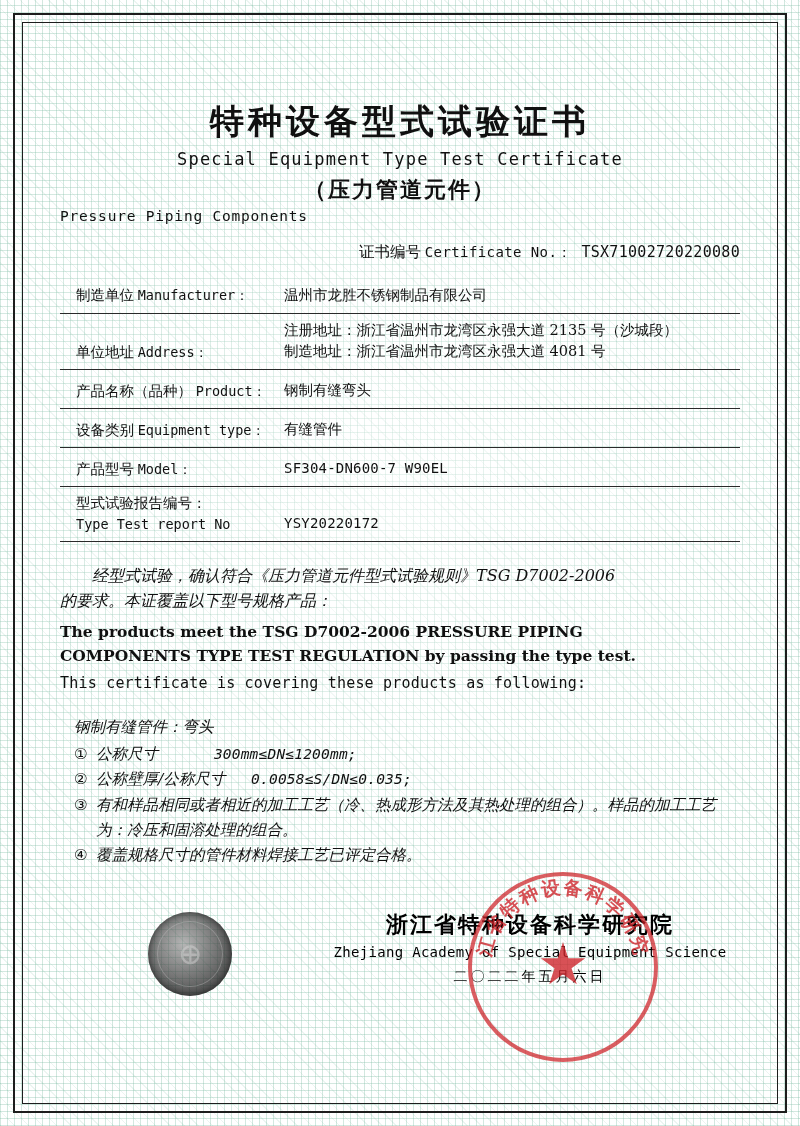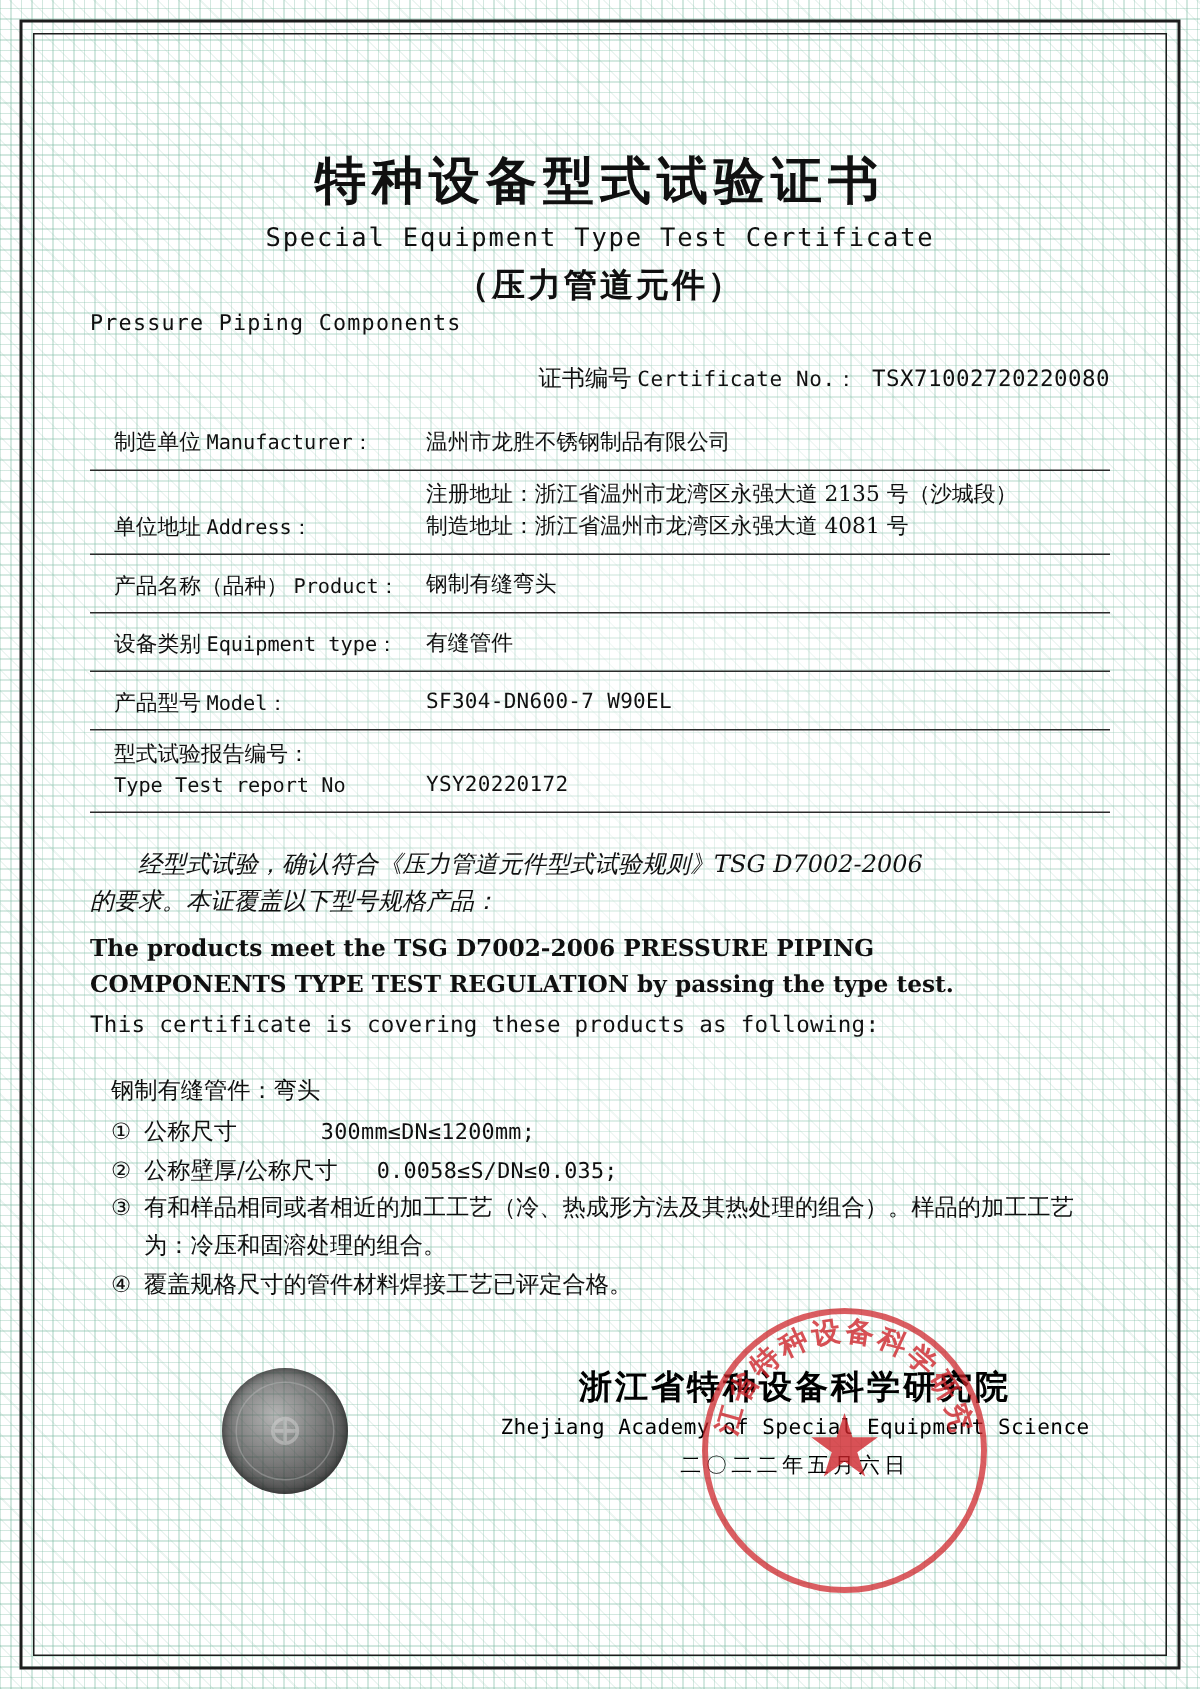--- a/index.html
+++ b/index.html
@@ -168,20 +168,21 @@
     font-family: "DejaVu Sans Mono", monospace;
     letter-spacing: 0.2px;
     line-height: 1.6;
   }
   .spec-list {
     margin-top: 20px;
     padding-left: 14px;
     font-size: 15.5px;
     font-family: "DejaVu Serif", serif;
     line-height: 1.62;
+    font-style: italic;
   }
   .spec-head {
     margin-bottom: 2px;
   }
   .spec-item {
     display: flex;
     align-items: flex-start;
   }
   .spec-item .num {
     flex: 0 0 22px;

